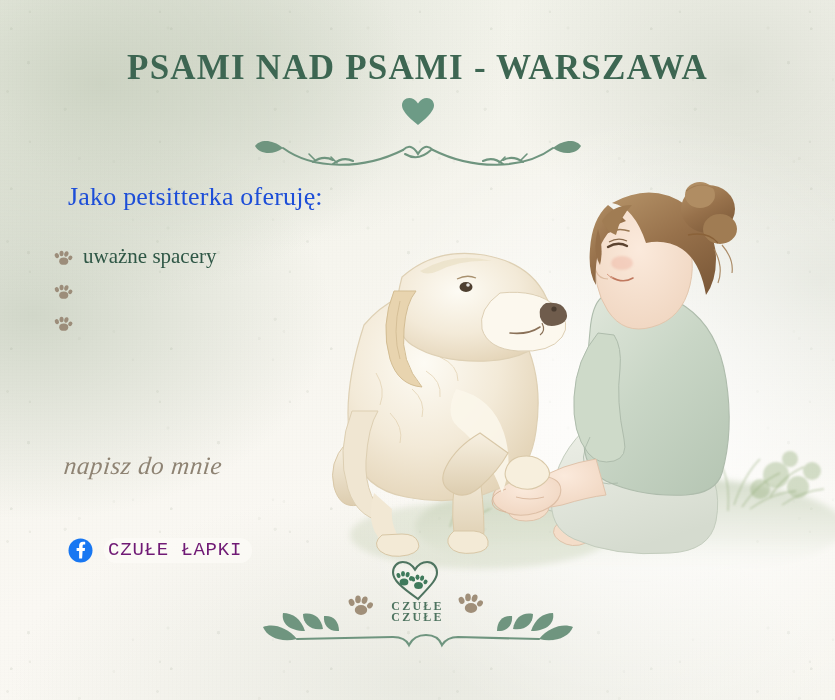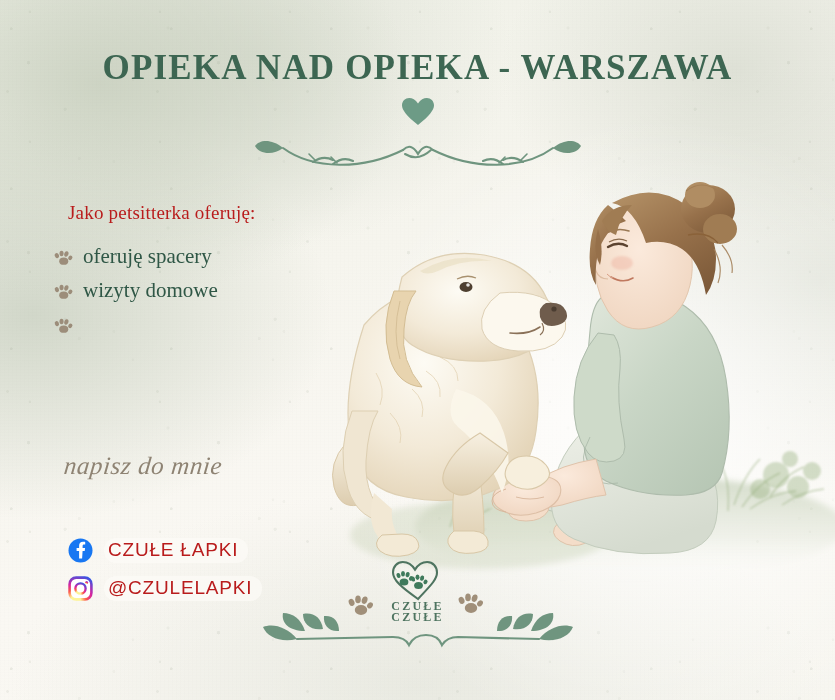--- a/index.html
+++ b/index.html
@@ -67,22 +67,22 @@
     white-space:nowrap;
   }
 
   .heart-top{position:absolute;left:50%;transform:translateX(-50%);top:97px;}
 
   .divider-top{position:absolute;left:50%;transform:translateX(-50%);top:130px;}
   .divider-bottom{position:absolute;left:50%;transform:translateX(-50%);top:613px;}
 
   
   .offer-head{
-    position:absolute;left:68px;top:202px;
-    font-size:19px;color:#b91c1c;
+    position:absolute;left:68px;top:182px;
+    font-size:26px;color:#1d4ed8;
     font-family:"Liberation Serif", serif;
     letter-spacing:.2px;
   }
   .offer-list{
     position:absolute;left:52px;top:243px;
     list-style:none;margin:0;padding:0;
   }
   .offer-list li{
     display:flex;align-items:flex-start;
     margin-bottom:8px;
@@ -104,22 +104,22 @@
     transform:skewX(-6deg);
   }
 
   
   .social{position:absolute;left:68px;top:538px;}
   .social-row{display:flex;align-items:center;margin-bottom:13px;}
   .social-row .label{
     margin-left:11px;
     font-size:19px;
     letter-spacing:.8px;
-    color:#b91c1c;
-    font-family:Liberation Sans, sans-serif;
+    color:#701a75;
+    font-family:Liberation Mono, monospace;
     background:rgba(252,251,246,.72);
     padding:1px 10px 2px 4px;
     border-radius:12px;
     text-align:center;
   }
 
   
   .brand{position:absolute;left:50%;transform:translateX(-50%);top:558px;text-align:center;width:240px;}
   .brand-mark{display:block;margin:0 auto;}
   .brand-name{
@@ -295,21 +295,21 @@
 
     <g stroke="#e0cfae" stroke-width="1" fill="none" opacity=".7">
       <path d="M96 196 q16 10 14 26"></path>
         <path d="M82 214 q14 12 10 28"></path>
       <path d="M110 182 q18 8 18 24"></path>
         <path d="M60 238 q14 14 10 30"></path>
       <path d="M46 198 q10 16 4 32"></path>
     </g>
   </svg>
 
-  <div class="title">OPIEKA NAD OPIEKA - WARSZAWA</div>
+  <div class="title">PSAMI NAD PSAMI - WARSZAWA</div>
 
   <svg class="heart-top" width="34" height="30" viewBox="0 0 34 30">
     <path d="M17 28 C6 19 1 13 1 8.4 C1 4 4.3 1 8.2 1 C11.2 1 14.6 2.6 17 6.6 C19.4 2.6 22.8 1 25.8 1 C29.7 1 33 4 33 8.4 C33 13 28 19 17 28 Z" fill="#6d9b86"></path>
   </svg>
 
   <svg class="divider-top" width="330" height="44" viewBox="0 0 330 44">
     <g fill="none" stroke="#6f957f" stroke-width="2.1" stroke-linecap="round">
       <path d="M30 18 C60 40 110 40 150 20"></path>
       <path d="M300 18 C270 40 220 40 180 20"></path>
       <path d="M150 20 q8 -8 15 4 q7 -12 15 -4"></path>
@@ -335,33 +335,32 @@
       <li>
         <svg class="paw" width="22" height="19" viewBox="0 0 30 26">
           <g fill="#9c8d7a">
             <ellipse cx="16" cy="18" rx="6.2" ry="5"></ellipse>
             <ellipse cx="6.6" cy="10.4" rx="2.8" ry="3.6" transform="rotate(-22 6.6 10.4)"></ellipse>
             <ellipse cx="13" cy="7.4" rx="2.8" ry="3.8"></ellipse>
             <ellipse cx="19.6" cy="8.2" rx="2.8" ry="3.8" transform="rotate(18 19.6 8.2)"></ellipse>
             <ellipse cx="25" cy="13.4" rx="2.6" ry="3.3" transform="rotate(38 25 13.4)"></ellipse>
           </g>
         </svg>
-        <span class="txt">oferuję spacery</span>
+        <span class="txt">uważne spacery</span>
       </li>
       <li>
         <svg class="paw" width="22" height="19" viewBox="0 0 30 26">
           <g fill="#9c8d7a">
             <ellipse cx="16" cy="18" rx="6.2" ry="5"></ellipse>
             <ellipse cx="6.6" cy="10.4" rx="2.8" ry="3.6" transform="rotate(-22 6.6 10.4)"></ellipse>
             <ellipse cx="13" cy="7.4" rx="2.8" ry="3.8"></ellipse>
             <ellipse cx="19.6" cy="8.2" rx="2.8" ry="3.8" transform="rotate(18 19.6 8.2)"></ellipse>
             <ellipse cx="25" cy="13.4" rx="2.6" ry="3.3" transform="rotate(38 25 13.4)"></ellipse>
           </g>
         </svg>
-        <span class="txt">wizyty domowe</span>
       </li>
       <li>
         <svg class="paw" width="22" height="19" viewBox="0 0 30 26">
           <g fill="#9c8d7a">
             <ellipse cx="16" cy="18" rx="6.2" ry="5"></ellipse>
             <ellipse cx="6.6" cy="10.4" rx="2.8" ry="3.6" transform="rotate(-22 6.6 10.4)"></ellipse>
             <ellipse cx="13" cy="7.4" rx="2.8" ry="3.8"></ellipse>
             <ellipse cx="19.6" cy="8.2" rx="2.8" ry="3.8" transform="rotate(18 19.6 8.2)"></ellipse>
             <ellipse cx="25" cy="13.4" rx="2.6" ry="3.3" transform="rotate(38 25 13.4)"></ellipse>
           </g>
@@ -371,38 +370,20 @@
 
   <div class="cta-script">napisz do mnie</div>
 
   <div class="social">
     <div class="social-row">
       <svg width="25" height="25" viewBox="0 0 25 25">
         <circle cx="12.5" cy="12.5" r="12" fill="#1877f2"></circle>
         <path d="M14.6 12.9h2.1l.4-3h-2.5V8.1c0-.9.3-1.5 1.6-1.5h1V3.9c-.3 0-1.2-.1-2.3-.1-2.3 0-3.8 1.4-3.8 3.9v2.2H8.6v3h2.5v7.6q.7.1 1.5.1t1.5-.1z" fill="#fff"></path>
       </svg>
       <span class="label">CZUŁE ŁAPKI</span>
-    </div>
-    <div class="social-row">
-      <svg width="25" height="25" viewBox="0 0 25 25">
-        <defs>
-          <radialGradient id="igGrad" cx="28%" cy="102%" r="120%">
-            <stop offset="0%" stop-color="#fdf497"></stop>
-            <stop offset="18%" stop-color="#fdf497"></stop>
-            <stop offset="40%" stop-color="#fd5949"></stop>
-            <stop offset="62%" stop-color="#d6249f"></stop>
-            <stop offset="100%" stop-color="#285aeb"></stop>
-          </radialGradient>
-        </defs>
-        <rect x="1" y="1" width="23" height="23" rx="7" fill="#fff"></rect>
-        <rect x="1.6" y="1.6" width="21.8" height="21.8" rx="6.6" fill="none" stroke="url(#igGrad)" stroke-width="2.6"></rect>
-        <circle cx="12.5" cy="12.5" r="5.1" fill="none" stroke="url(#igGrad)" stroke-width="2.4"></circle>
-        <circle cx="18.6" cy="6.5" r="1.5" fill="url(#igGrad)"></circle>
-      </svg>
-      <span class="label">@CZULELAPKI</span>
     </div>
   </div>
 
   <div class="brand">
     <svg class="brand-mark" width="62" height="44" viewBox="0 0 62 44">
       <path d="M31 41 C14 29 6 22 6 14.5 C6 8.5 10.3 4 15.8 4 C20 4 24.8 6.4 28 11.6 C31.2 6.4 36 4 40.2 4 C45.7 4 50 8.5 50 14.5 C50 22 42 29 31 41 Z" fill="none" stroke="#4e7460" stroke-width="2.1"></path>
       <g fill="#3f7a5c">
         <ellipse cx="17" cy="24" rx="4.4" ry="3.6"></ellipse>
         <ellipse cx="11.5" cy="17.5" rx="2" ry="2.6" transform="rotate(-18 11.5 17.5)"></ellipse>
         <ellipse cx="16" cy="15.8" rx="2" ry="2.7"></ellipse>

